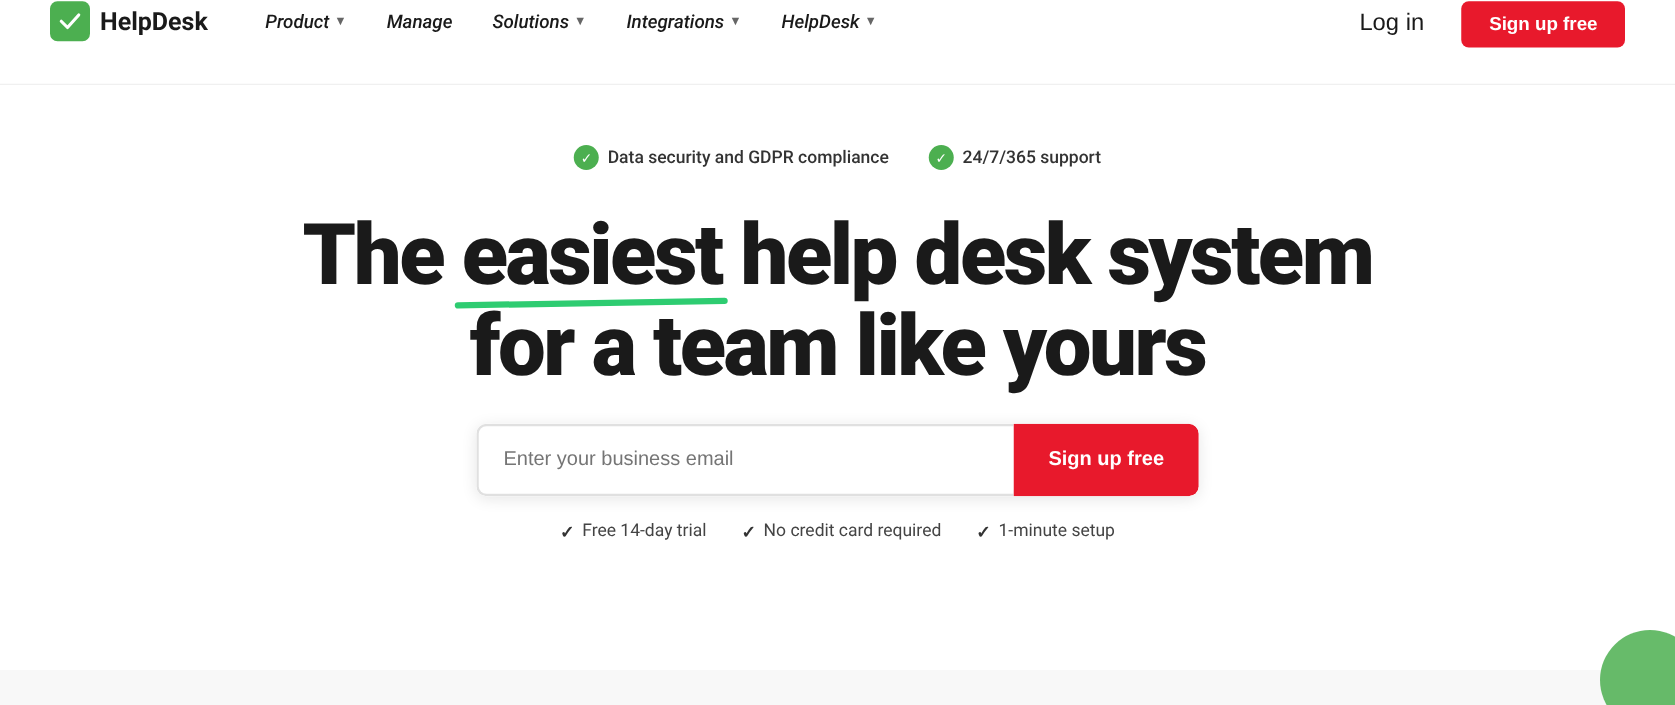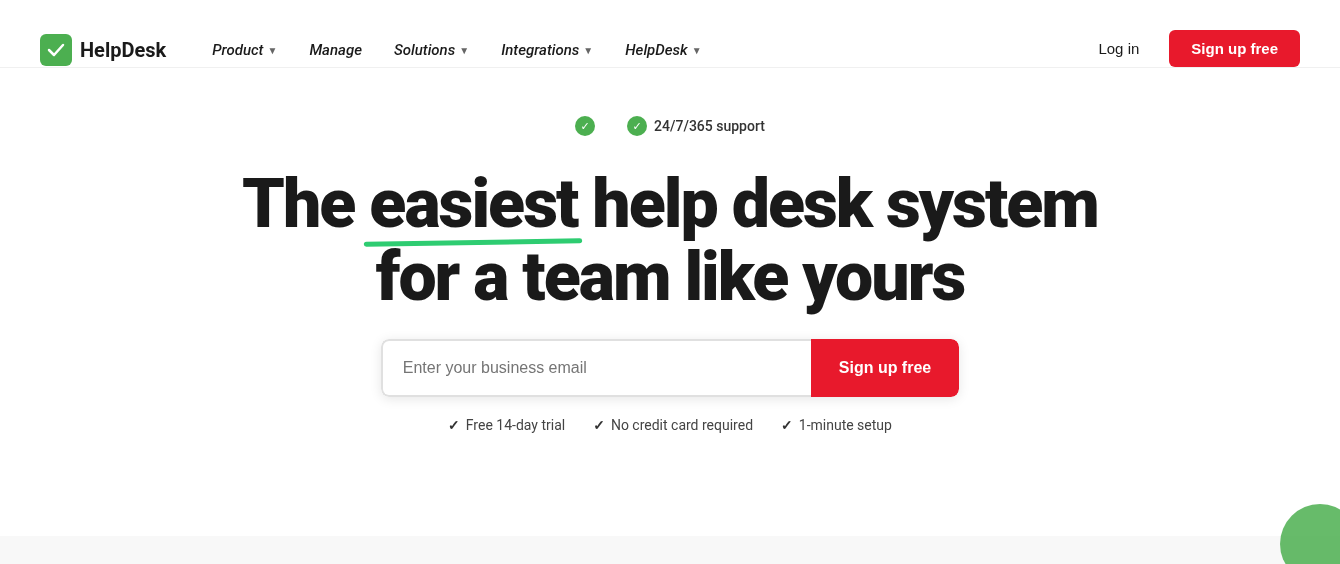--- a/index.html
+++ b/index.html
@@ -6,21 +6,21 @@
     body {
       font-family: -apple-system, BlinkMacSystemFont, 'Segoe UI', Roboto, sans-serif;
       background: #fff;
       color: #1a1a1a;
       overflow-x: hidden;
     }
 
     
     .navbar {
       display: flex;
-      align-items: flex-end;
+      align-items: flex-start;
       justify-content: space-between;
       padding: 0 40px;
       height: 68px;
       border-bottom: 1px solid #f0f0f0;
       background: #fff;
       position: relative;
       z-index: 10;
     }
     .navbar-left {
       display: flex;
@@ -73,21 +73,21 @@
       font-size: 10px;
       color: #666;
     }
     .navbar-right {
       display: flex;
       align-items: center;
       gap: 12px;
     }
     .btn-login {
       padding: 8px 18px;
-      font-size: 15px;
+      font-size: 19px;
       font-weight: 500;
       color: #1a1a1a;
       background: transparent;
       border: none;
       cursor: pointer;
       border-radius: 6px;
     }
     .btn-signup-nav {
       padding: 10px 22px;
       font-size: 15px;
@@ -288,20 +288,21 @@
     <button class="btn-login">Log in</button>
     <button class="btn-signup-nav">Sign up free</button>
   </div>
 </nav>
 
 <section class="hero">
 
   <div class="trust-badges">
     <div class="trust-badge">
       <div class="badge-check">✓</div>
+      <span>Data security and GDPR compliance</span>
     </div>
     <div class="trust-badge">
       <div class="badge-check">✓</div>
       <span>24/7/365 support</span>
     </div>
   </div>
 
   <h1 class="hero-heading">
     <span>The </span><span class="easiest">easiest</span><span> help desk system</span><br>
     <span>for a team like yours</span>

